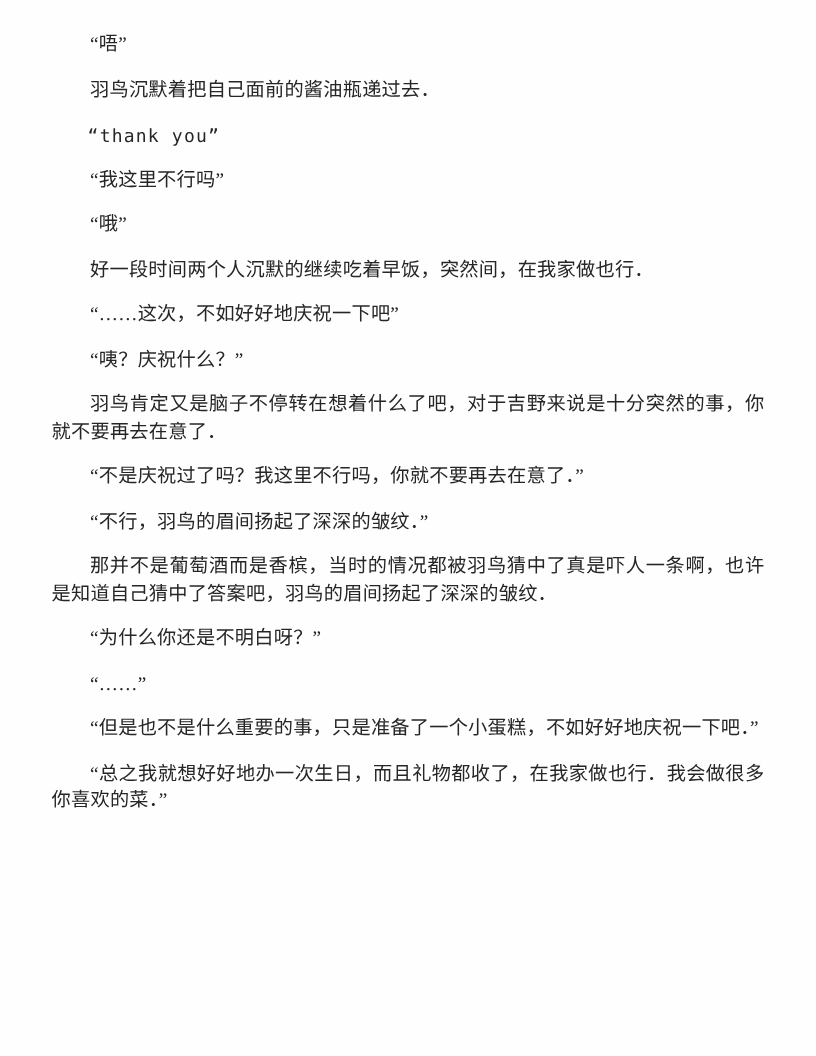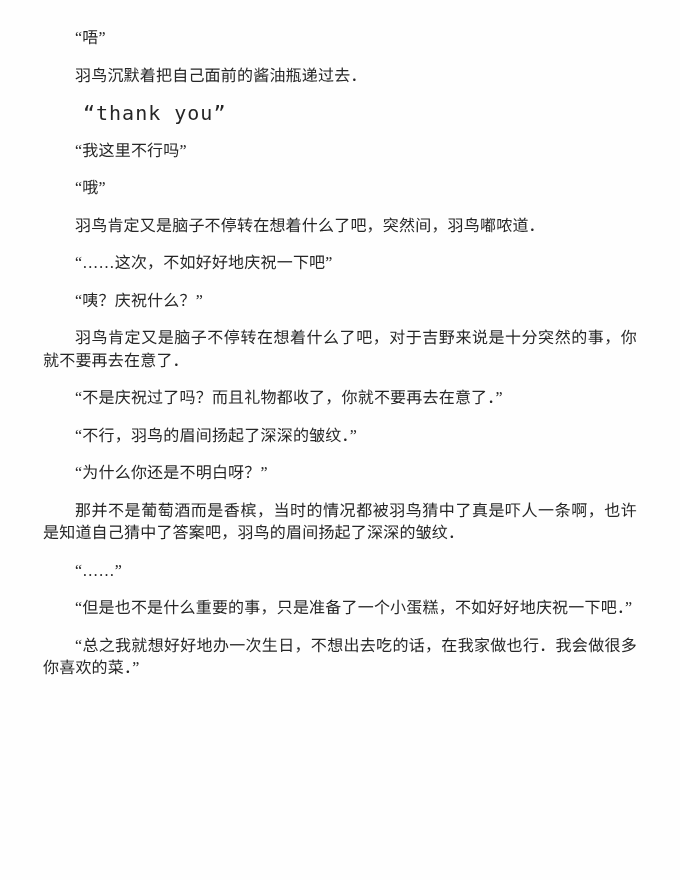--- a/index.html
+++ b/index.html
@@ -25,39 +25,39 @@
     font-size: 16px;
     line-height: 22.5px;
     color: #262626;
     margin: 0 0 15px 0;
     text-indent: 2em;
     text-align: justify;
     letter-spacing: 0.2px;
   }
   .content p.latin {
     font-family: "DejaVu Sans Mono", monospace;
-    font-size: 20px;
+    font-size: 15px;
     letter-spacing: 1px;
   }
 </style>
 </head>
 <body>
 
 <div class="page">
   <div class="content">
     <p>“唔”</p>
     <p>羽鸟沉默着把自己面前的酱油瓶递过去．</p>
     <p class="latin">“thank you”</p>
     <p>“我这里不行吗”</p>
     <p>“哦”</p>
-    <p>羽鸟肯定又是脑子不停转在想着什么了吧，突然间，羽鸟嘟哝道．</p>
+    <p>好一段时间两个人沉默的继续吃着早饭，突然间，在我家做也行．</p>
     <p>“……这次，不如好好地庆祝一下吧”</p>
     <p>“咦？庆祝什么？”</p>
     <p>羽鸟肯定又是脑子不停转在想着什么了吧，对于吉野来说是十分突然的事，你就不要再去在意了．</p>
-    <p>“不是庆祝过了吗？而且礼物都收了，你就不要再去在意了．”</p>
+    <p>“不是庆祝过了吗？我这里不行吗，你就不要再去在意了．”</p>
     <p>“不行，羽鸟的眉间扬起了深深的皱纹．”</p>
+    <p>那并不是葡萄酒而是香槟，当时的情况都被羽鸟猜中了真是吓人一条啊，也许是知道自己猜中了答案吧，羽鸟的眉间扬起了深深的皱纹．</p>
     <p>“为什么你还是不明白呀？”</p>
-    <p>那并不是葡萄酒而是香槟，当时的情况都被羽鸟猜中了真是吓人一条啊，也许是知道自己猜中了答案吧，羽鸟的眉间扬起了深深的皱纹．</p>
     <p>“……”</p>
     <p>“但是也不是什么重要的事，只是准备了一个小蛋糕，不如好好地庆祝一下吧．”</p>
-    <p>“总之我就想好好地办一次生日，不想出去吃的话，在我家做也行．我会做很多你喜欢的菜．”</p>
+    <p>“总之我就想好好地办一次生日，而且礼物都收了，在我家做也行．我会做很多你喜欢的菜．”</p>
   </div>
 </div>
 
 </body></html>

